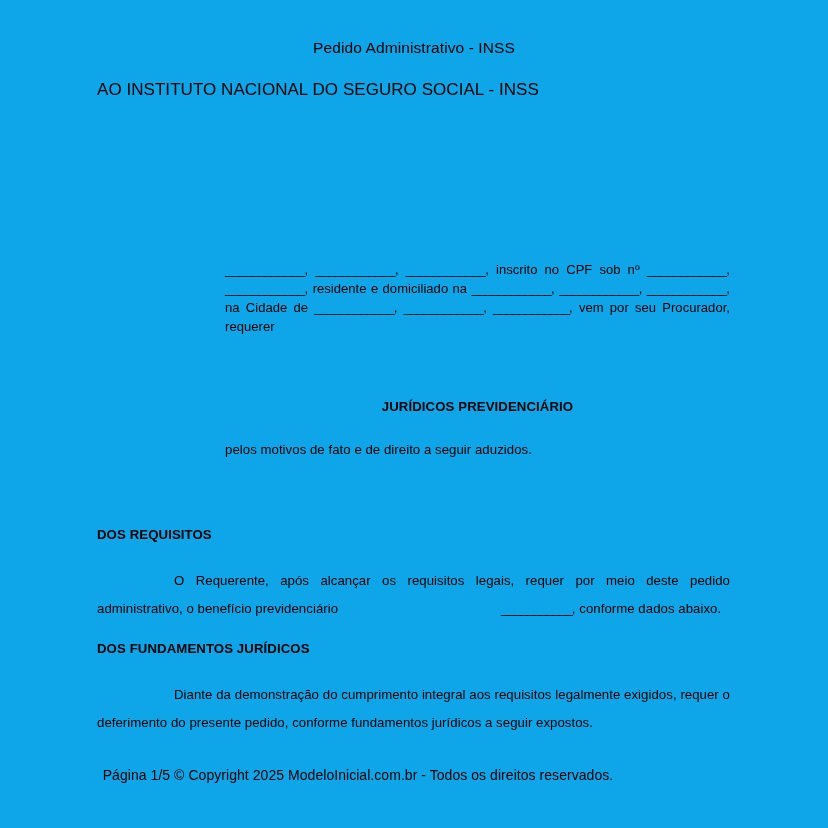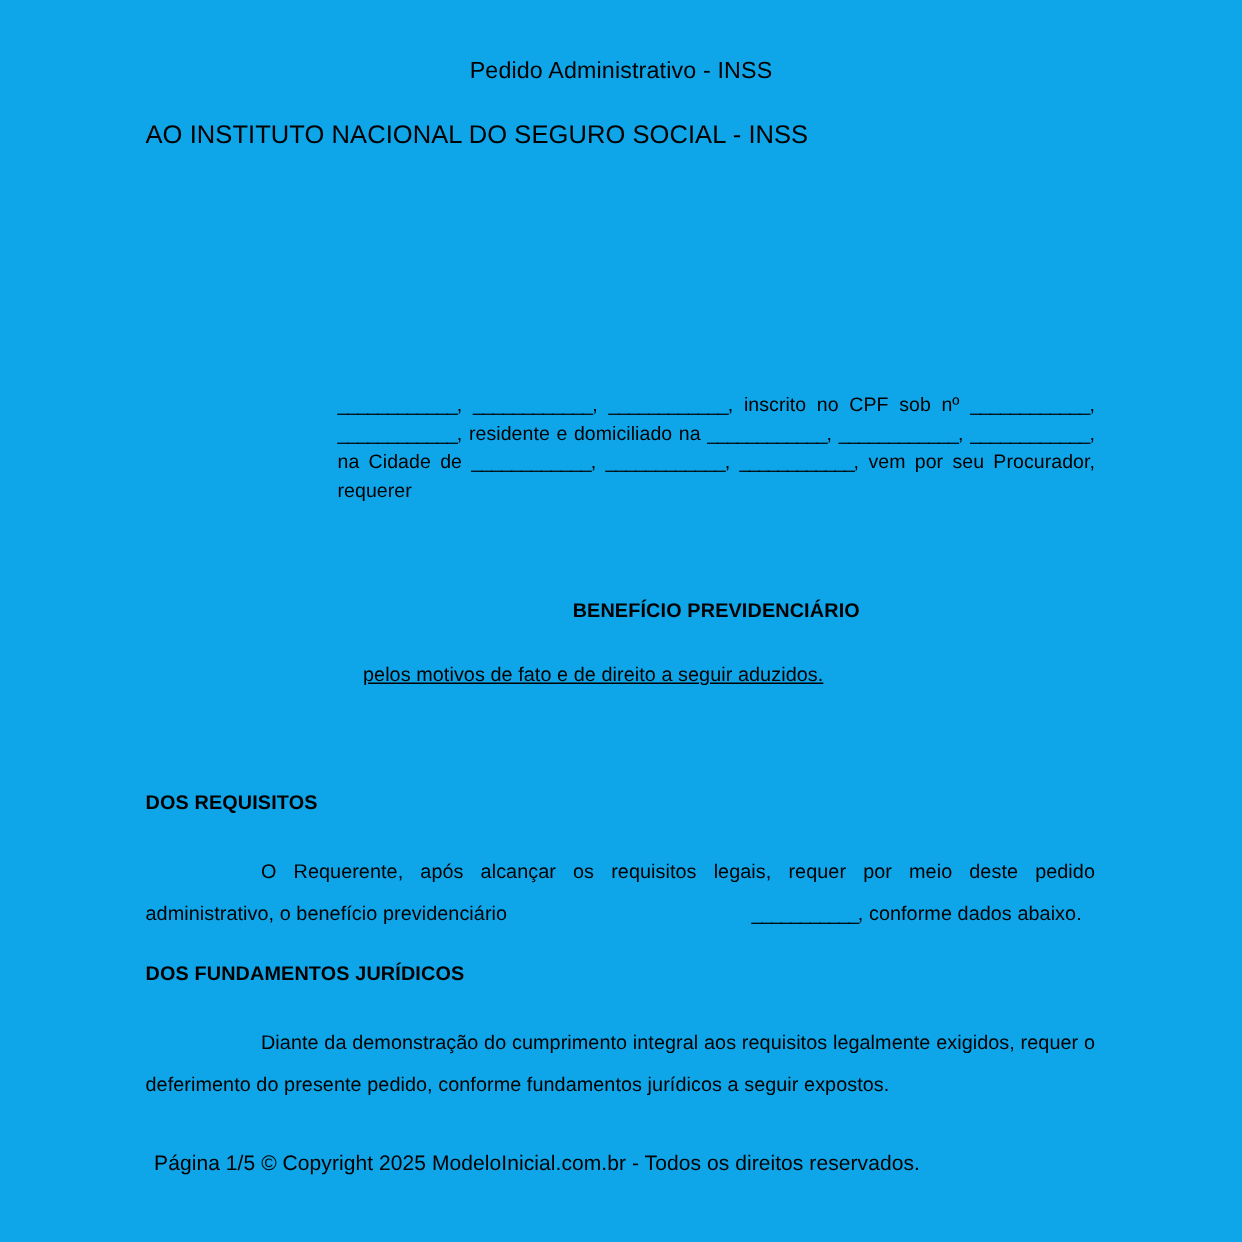--- a/index.html
+++ b/index.html
@@ -83,28 +83,27 @@
     text-align: center;
     font-size: 13.2px;
     font-weight: 700;
     line-height: 18px;
     letter-spacing: 0.1px;
     white-space: nowrap;
   }
 
   .motives-line {
     position: absolute;
-    left: 242px;
+    left: 225px;
     top: 441px;
     width: 505px;
     font-size: 13.2px;
     line-height: 18px;
     letter-spacing: 0.05px;
     white-space: nowrap;
-    text-decoration: underline;
   }
 
   
   .section-heading {
     position: absolute;
     left: 97px;
     font-size: 13.2px;
     font-weight: 700;
     line-height: 18px;
     letter-spacing: 0.1px;
@@ -164,21 +163,21 @@
     <span class="blank">____________</span><span>,</span>
     <span class="blank">____________</span><span>,</span>
     <span class="blank">____________</span><span>,</span>
     <span>na Cidade de</span>
     <span class="blank">____________</span><span>,</span>
     <span class="blank">____________</span><span>,</span>
     <span class="blank blank--sm">____________</span><span>,</span>
     <span>vem por seu Procurador, requerer</span>
   </div>
 
-  <div class="benefit-heading">BENEFÍCIO PREVIDENCIÁRIO</div>
+  <div class="benefit-heading">JURÍDICOS PREVIDENCIÁRIO</div>
 
   <div class="motives-line">pelos motivos de fato e de direito a seguir aduzidos.</div>
 
   <div class="section-heading section-heading--requisitos">DOS REQUISITOS</div>
 
   <div class="body-par body-par--requisitos">
     <span>O Requerente, após alcançar os requisitos legais, requer por meio deste pedido administrativo, o benefício previdenciário</span><span class="gap-wide"></span><span class="blank blank--sm">___________</span><span>, conforme dados abaixo.</span>
   </div>
 
   <div class="section-heading section-heading--fundamentos">DOS FUNDAMENTOS JURÍDICOS</div>

